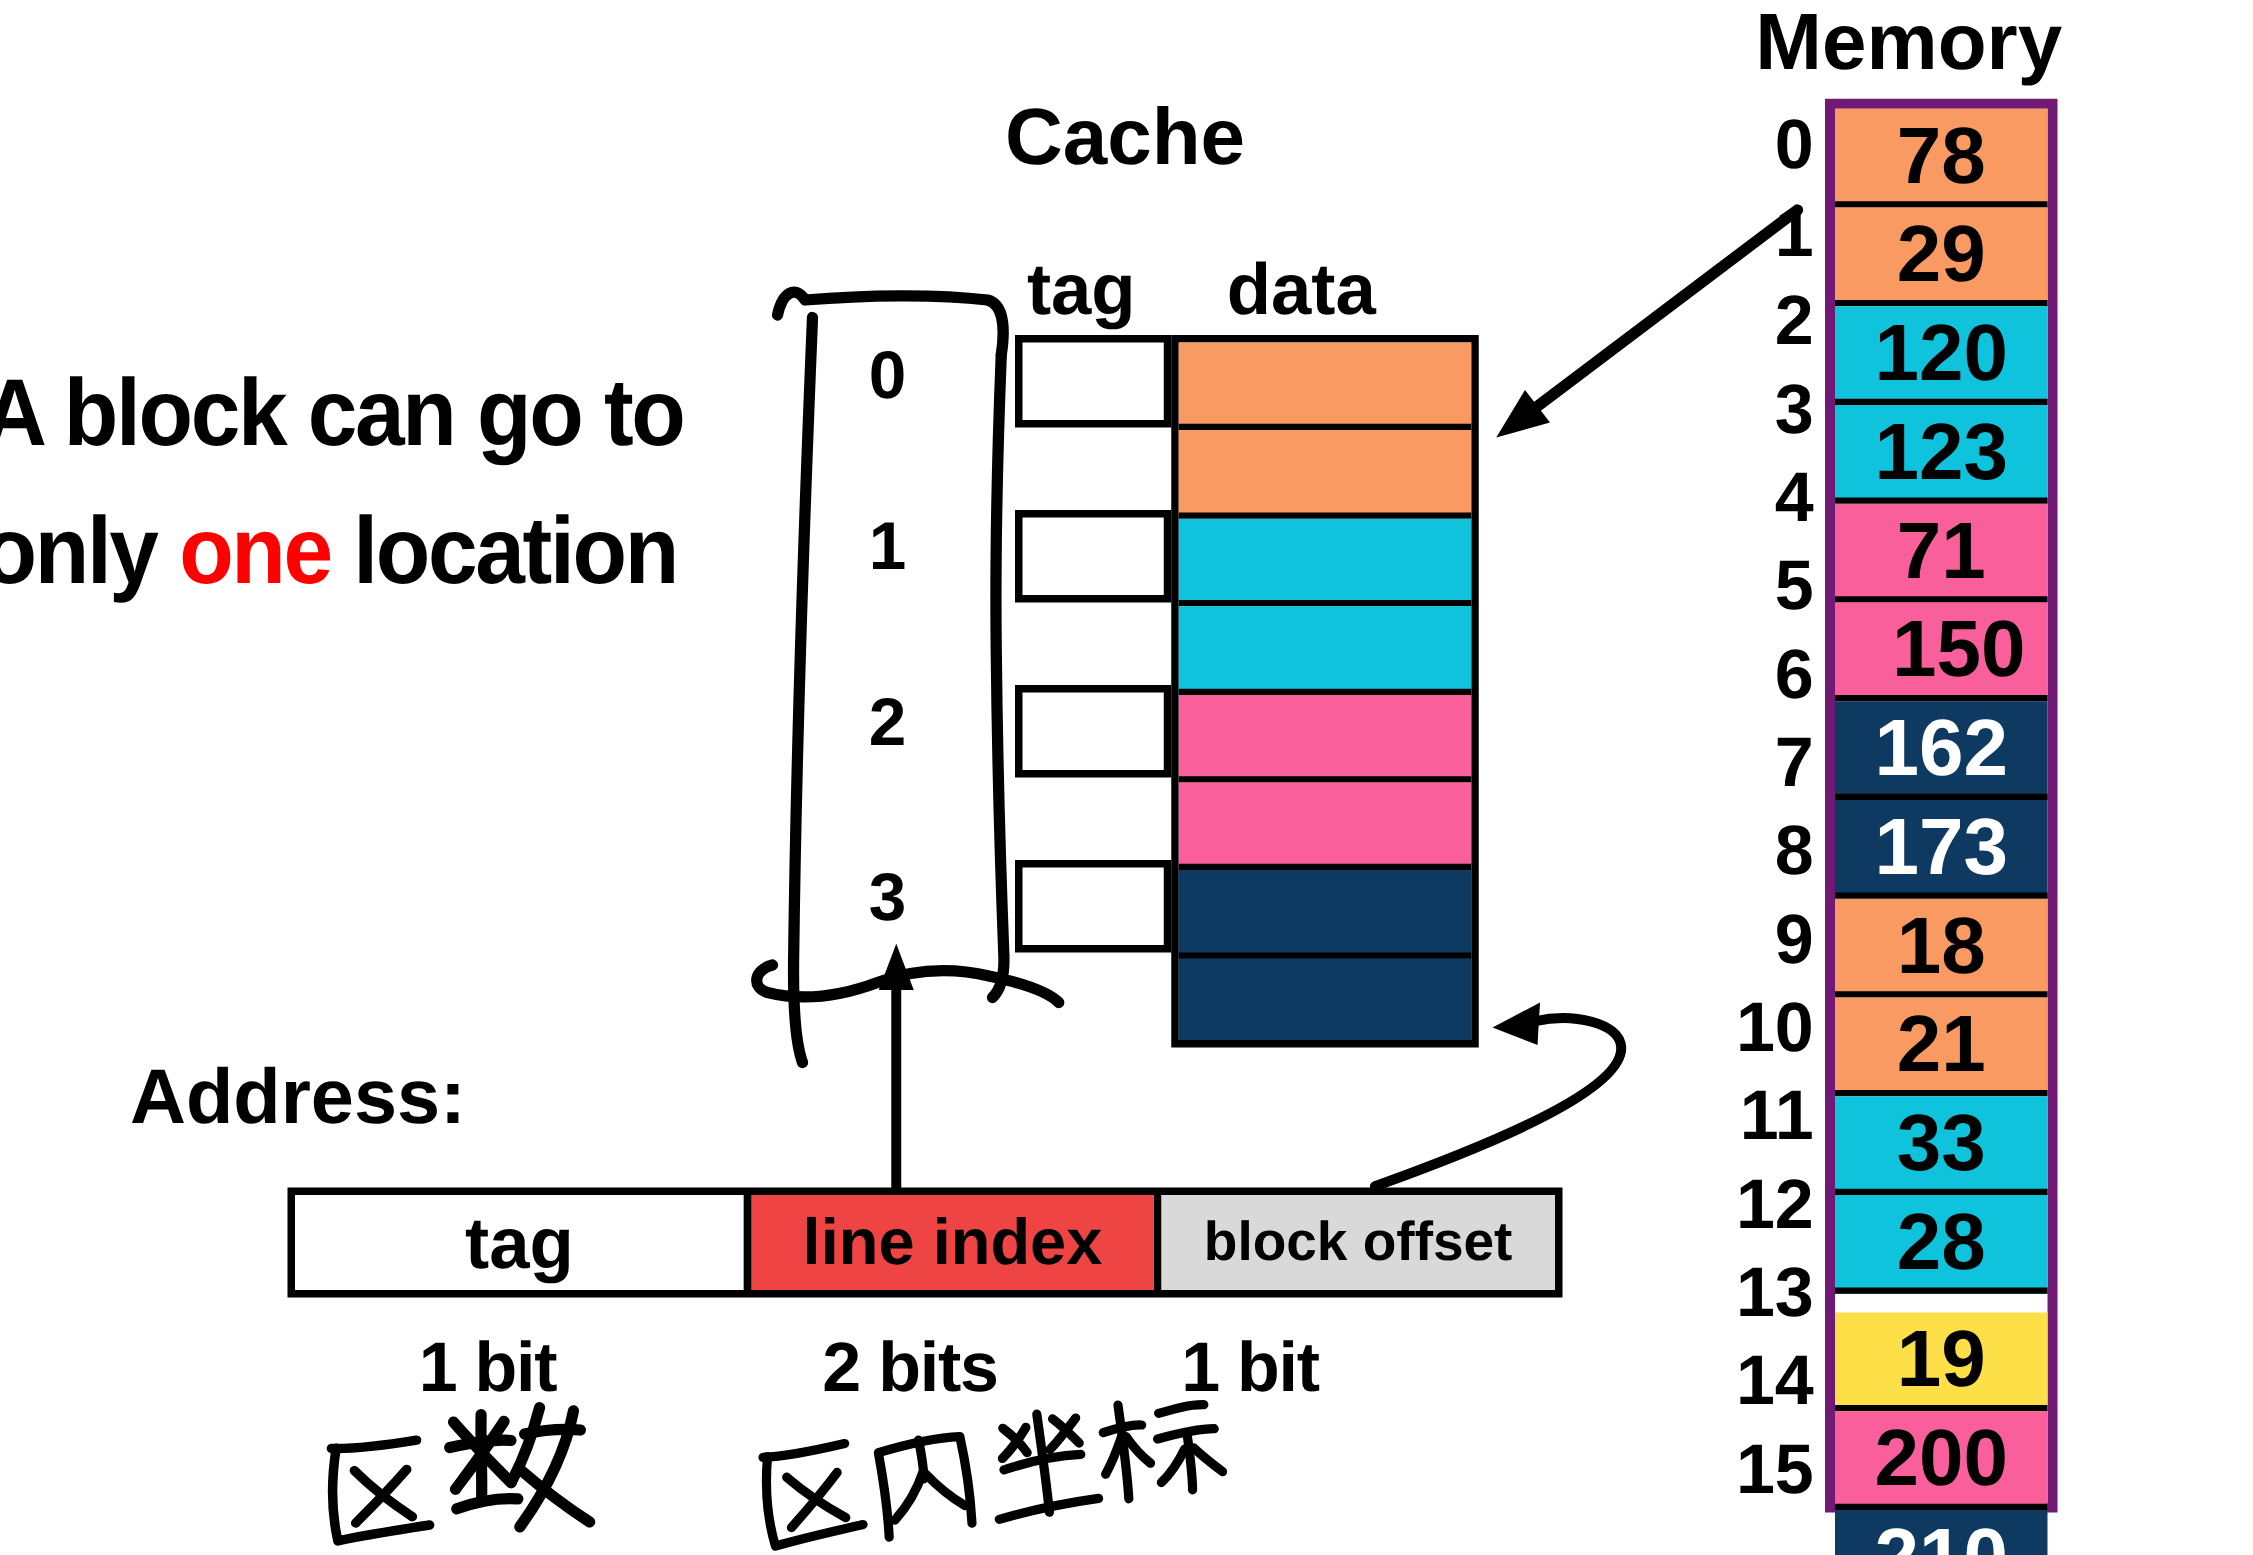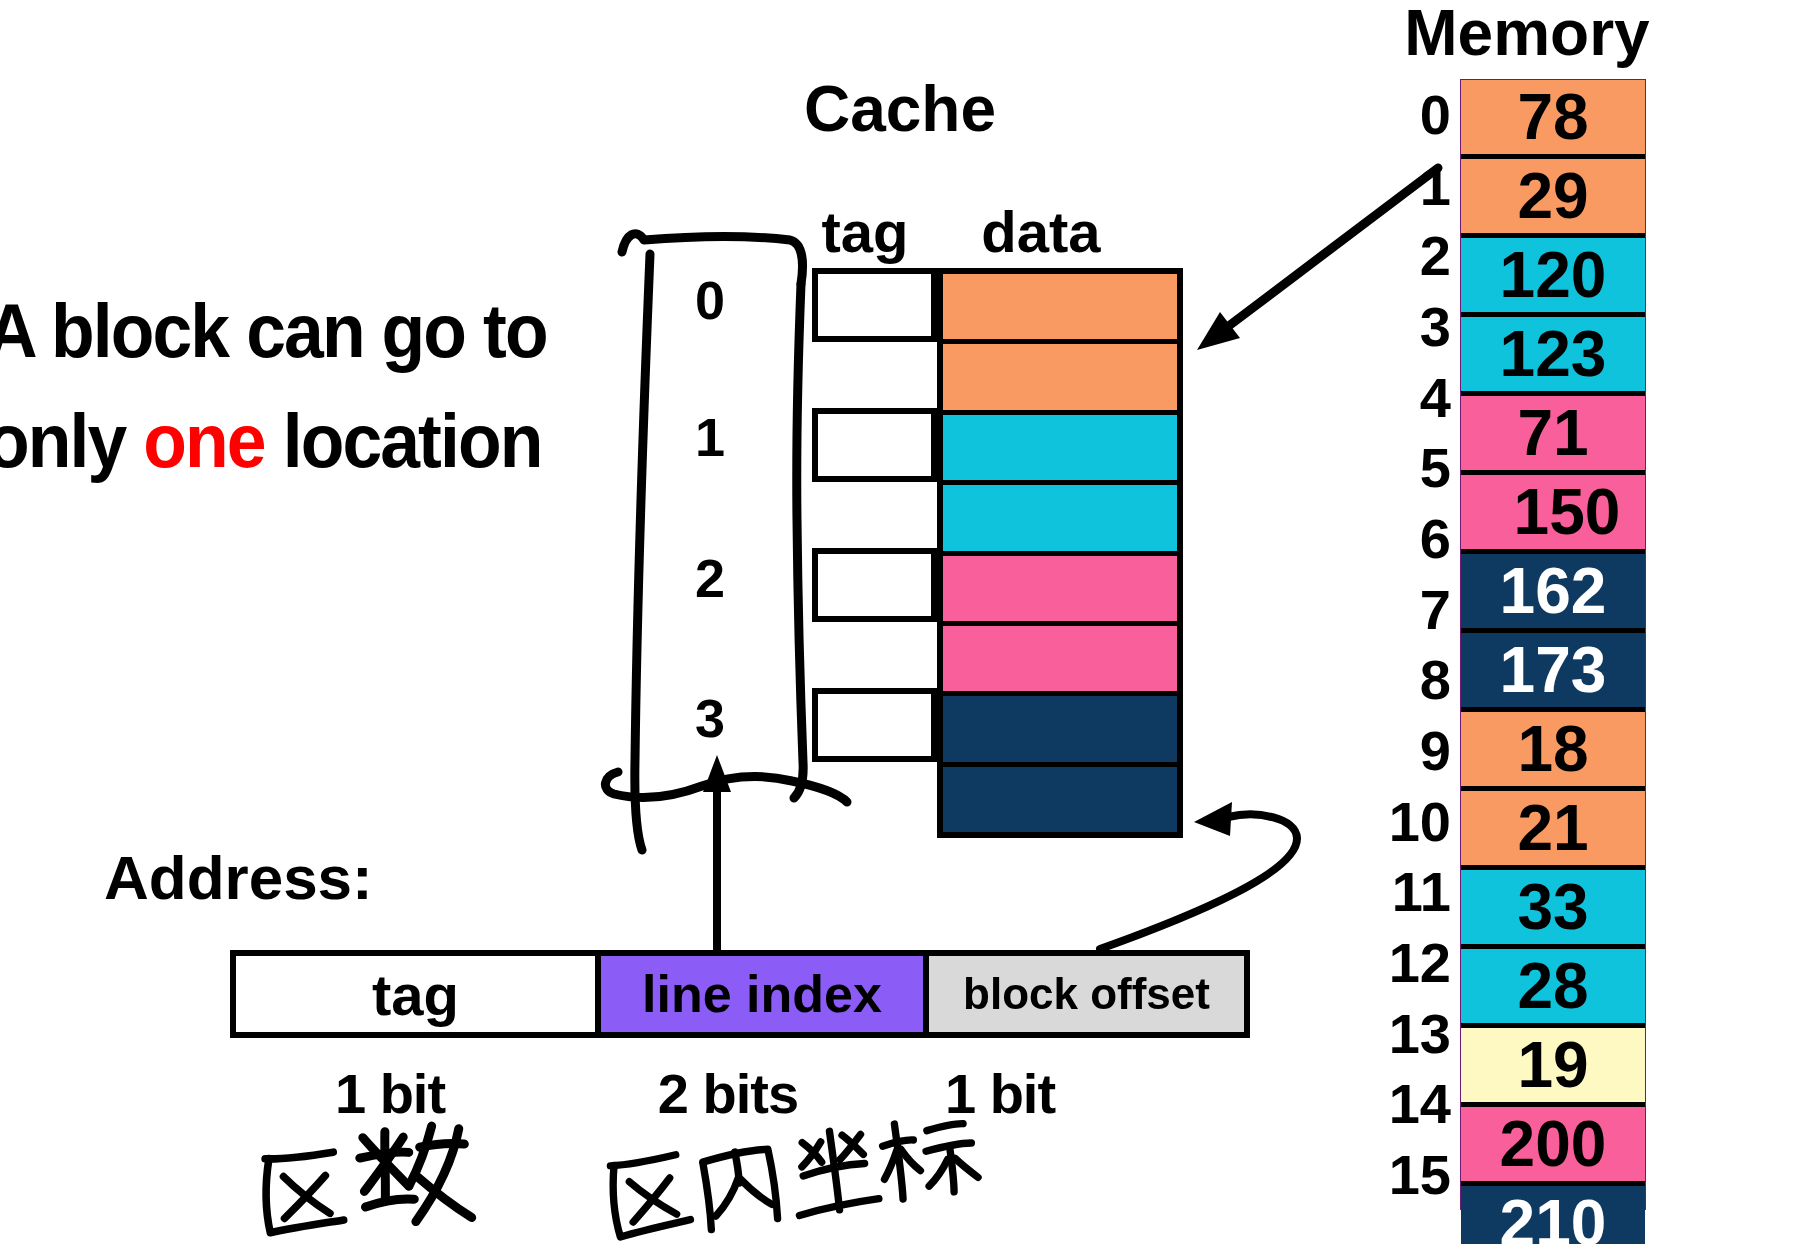--- a/index.html
+++ b/index.html
@@ -17,21 +17,21 @@
   .idxlbl{left:655px;width:110px;height:56px;font-size:54px;text-align:center;line-height:56px;}
   .tagbox{left:812px;width:125px;height:74px;border:6px solid #000;background:#fff;box-sizing:border-box;}
   #cache-data{left:937px;top:268px;width:246px;height:570px;border:6px solid #000;box-sizing:border-box;
               display:flex;flex-direction:column;}
   #cache-data .crow{flex:1;border-bottom:5px solid #000;}
   #cache-data .crow:last-child{border-bottom:none;}
   
   #mem-title{left:1377px;top:-4px;width:300px;text-align:center;font-size:64px;}
   #mem-labels{left:1316px;top:79px;width:135px;height:1131px;display:flex;flex-direction:column;}
   #mem-labels div{flex:1;display:flex;align-items:center;justify-content:flex-end;font-size:56px;}
-  #mem-box{left:1460px;top:79px;width:186px;height:1131px;border:1px solid #701a75;box-sizing:border-box;
+  #mem-box{left:1460px;top:79px;width:186px;height:1131px;border:8px solid #701a75;box-sizing:border-box;
            display:flex;flex-direction:column;}
   #mem-box .mrow{flex:1;border-bottom:5px solid #000;display:flex;align-items:center;justify-content:center;
                  font-size:64px;}
   #mem-box .mrow:last-child{border-bottom:none;}
   
   #addr-label{left:104px;top:842px;font-size:62px;}
   #addr-box{left:230px;top:950px;width:1020px;height:88px;border:6px solid #000;box-sizing:border-box;
             display:flex;}
   #addr-box .fld{display:flex;align-items:center;justify-content:center;box-sizing:border-box;}
   #addr-box .fld+.fld{border-left:6px solid #000;}
@@ -107,32 +107,32 @@
     <div class="mrow" style="background-color: rgb(16, 195, 221); color: rgb(0, 0, 0);">120</div>
     <div class="mrow" style="background-color: rgb(16, 195, 221); color: rgb(0, 0, 0);">123</div>
     <div class="mrow" style="background-color: rgb(249, 96, 155); color: rgb(0, 0, 0);">71</div>
     <div class="mrow" style="background-color: rgb(249, 96, 155); color: rgb(0, 0, 0); padding-left: 28px;">150</div>
     <div class="mrow" style="background-color: rgb(14, 58, 98); color: rgb(255, 255, 255); text-align: center;">162</div>
     <div class="mrow" style="background-color: rgb(14, 58, 98); color: rgb(255, 255, 255);">173</div>
     <div class="mrow" style="background-color: rgb(248, 154, 98); color: rgb(0, 0, 0);">18</div>
     <div class="mrow" style="background-color: rgb(248, 154, 98); color: rgb(0, 0, 0);">21</div>
     <div class="mrow" style="background-color: rgb(16, 195, 221); color: rgb(0, 0, 0);">33</div>
     <div class="mrow" style="background-color: rgb(16, 195, 221); color: rgb(0, 0, 0);">28</div>
-    <div class="mrow" style="background-color: #fef9c3; color: rgb(0, 0, 0);">19</div>
+    <div class="mrow" style="background-color: #fde047; color: rgb(0, 0, 0); margin-top: 15px;">19</div>
     <div class="mrow" style="background-color: rgb(249, 96, 155); color: rgb(0, 0, 0);">200</div>
     <div class="mrow" style="background-color: rgb(14, 58, 98); color: rgb(255, 255, 255);">210</div>
 
   </div>
 
   <div class="abs" id="addr-label">Address:</div>
   <div class="abs" id="addr-box">
     <div class="fld" id="fld-0" style="background-color: rgb(255, 255, 255);">
         <span>tag</span>
       </div>
-    <div class="fld" id="fld-1" style="background-color: #8b5cf6;">
+    <div class="fld" id="fld-1" style="background-color: #ef4444;">
         <span>line index</span>
       </div>
     <div class="fld" id="fld-2" style="background-color: rgb(217, 217, 217);">
         <span>block offset</span>
       </div>
   </div>
   <div class="abs bits" id="bits-0">1 bit</div>
   <div class="abs bits" id="bits-1">2 bits</div>
   <div class="abs bits" id="bits-2">1 bit</div>
 

